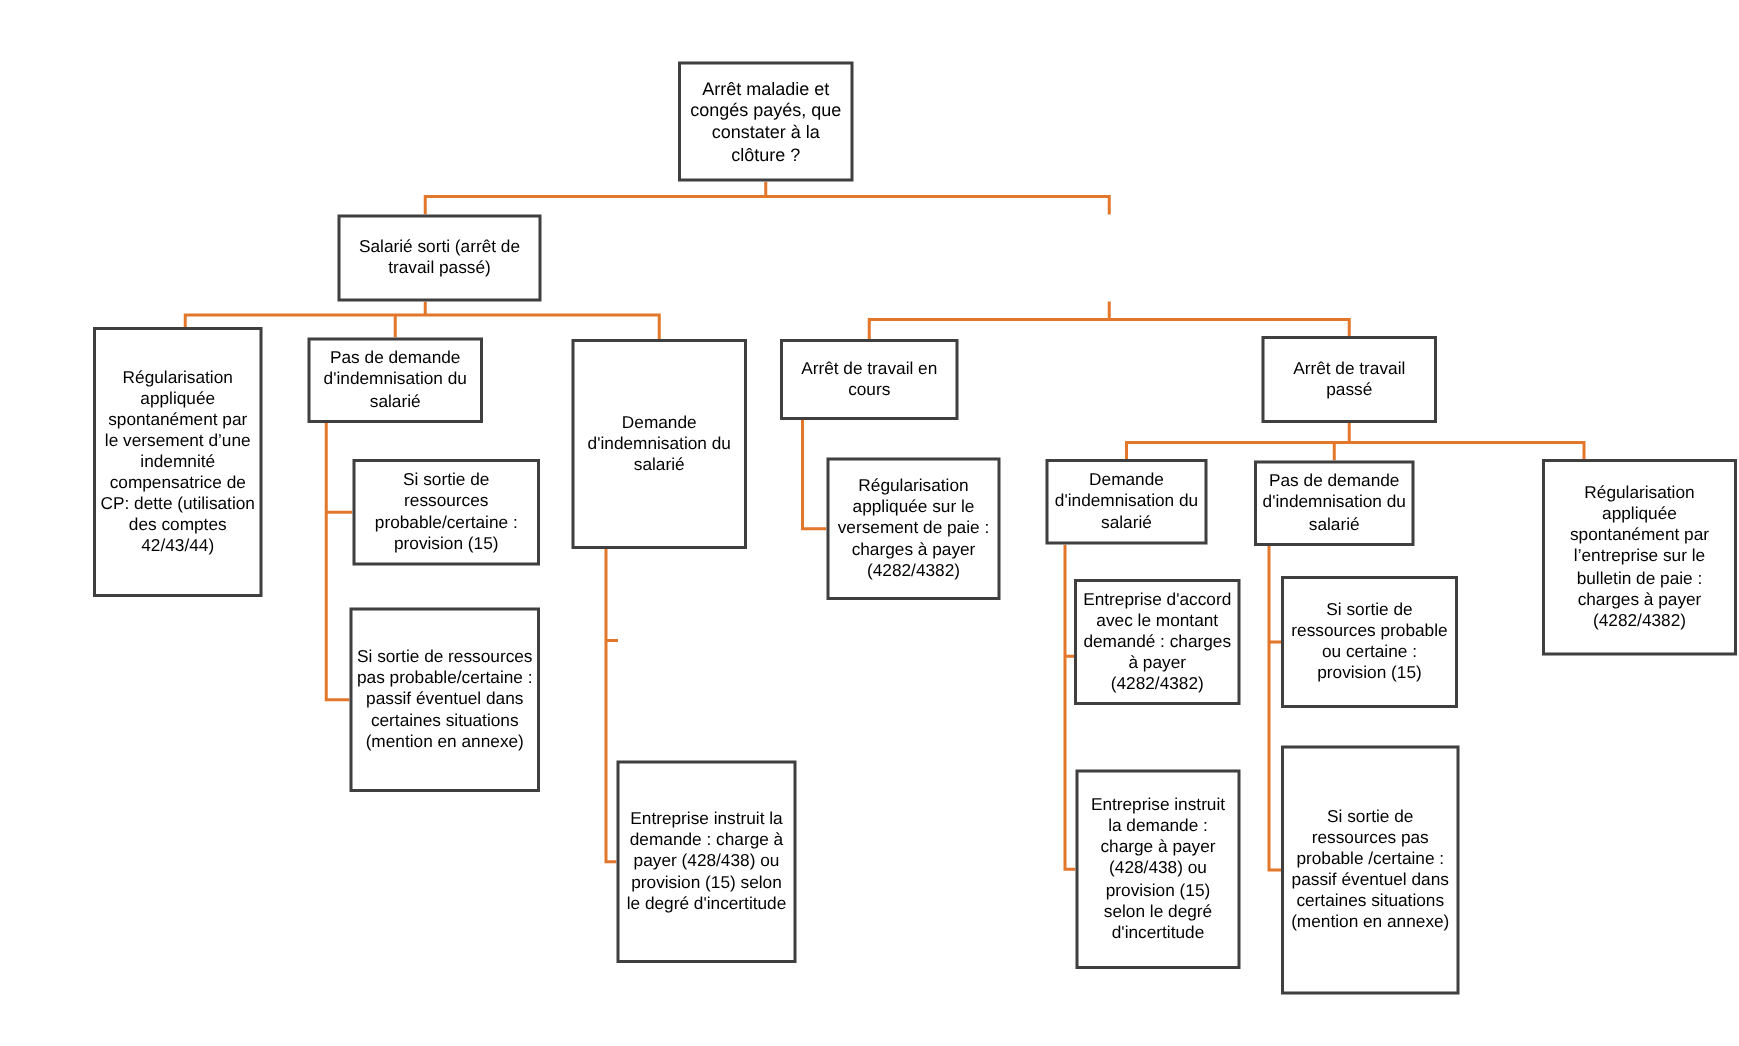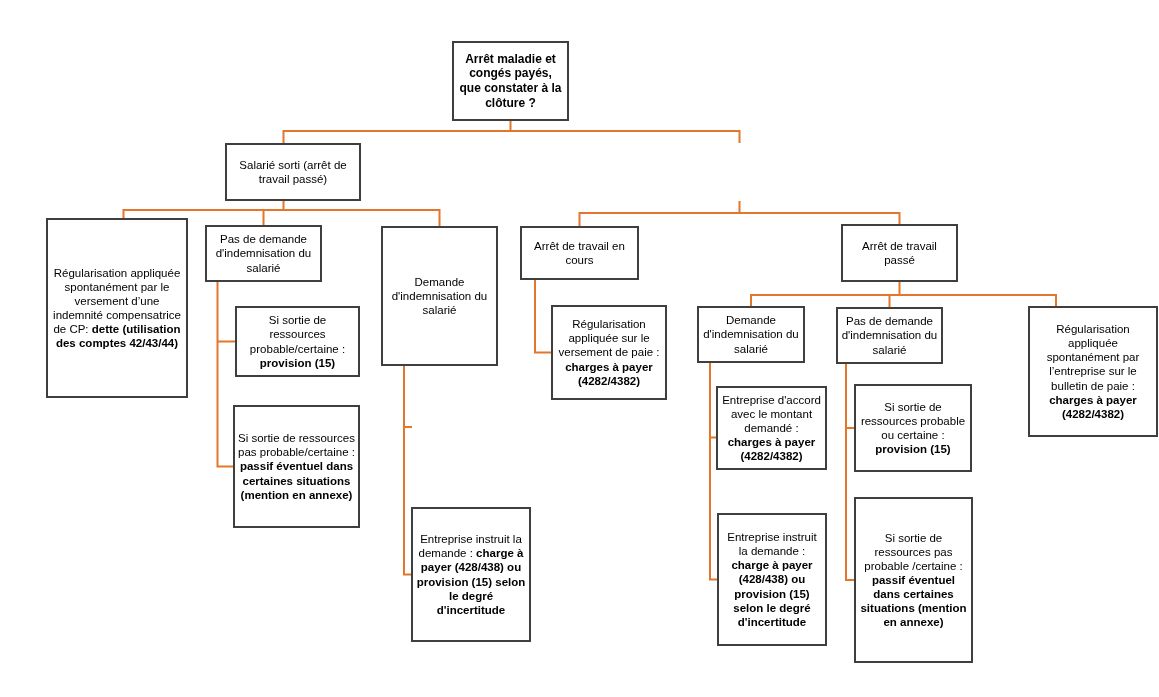--- a/index.html
+++ b/index.html
@@ -17,21 +17,21 @@
     position:absolute;
     border:2px solid var(--box_border,#3f3f3f);
     background:var(--background,#fff);
     color:var(--text,#000);
     display:flex; align-items:center; justify-content:center;
     text-align:center;
     padding:2px 3px;
     font-size:11.5px;
     line-height:1.22;
   }
-  .node .b { font-weight:bold; }
+  .node .b { font-weight:normal; }
   .node.root { font-size:12px; }
 </style>
 </head>
 <body>
 
 <div class="canvas">
 
   <svg class="wires" viewBox="0 0 1159 697">
     <g stroke="#E2772B">
       <path class="connector" d="M510.5 121 V131 M283.5 143 V131 H739.5 V143"></path>
@@ -48,21 +48,21 @@
 
   <div class="node root" style="left:452px;top:41px;width:117px;height:80px">
     <div><span></span><span class="b">Arrêt maladie et congés payés, que constater à la clôture ?</span></div>
   </div>
 
   <div class="node" style="left:225px;top:143px;width:136px;height:58px">
     <div><span>Salarié sorti (arrêt de travail passé)</span><span class="b"></span></div>
   </div>
 
 
-  <div class="node" style="left:46px;top:218px;width:142px;height:180px">
+  <div class="node" style="left:62px;top:218px;width:113px;height:180px">
     <div><span>Régularisation appliquée spontanément par le versement d’une indemnité compensatrice de CP: </span><span class="b">dette (utilisation des comptes 42/43/44)</span></div>
   </div>
 
   <div class="node" style="left:205px;top:225px;width:117px;height:57px">
     <div><span>Pas de demande d'indemnisation du salarié</span><span class="b"></span></div>
   </div>
 
   <div class="node" style="left:235px;top:306px;width:125px;height:71px">
     <div><span>Si sortie de ressources probable/certaine : </span><span class="b">provision (15)</span></div>
   </div>

